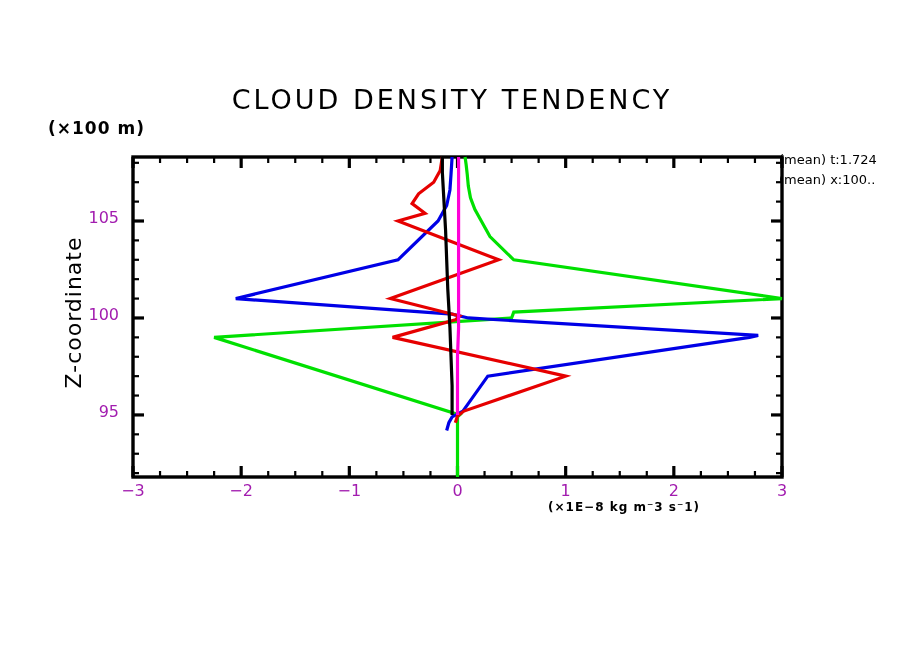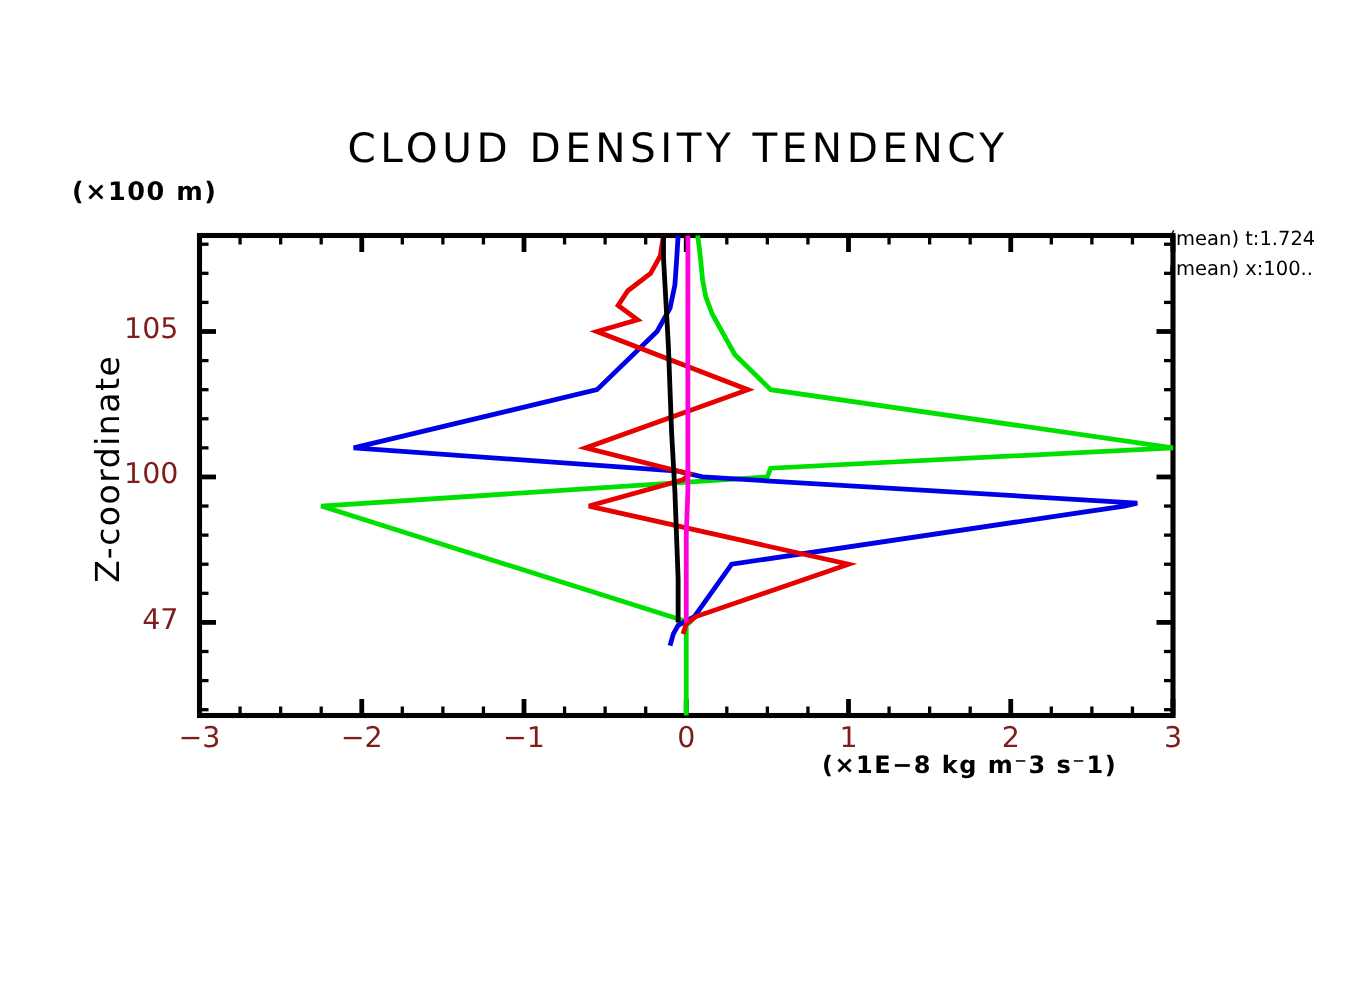--- a/index.html
+++ b/index.html
@@ -10,33 +10,33 @@
   }
   #root{position:absolute;left:0;top:0;width:904px;height:479px;}
 
   .txt{position:absolute;color:#000;white-space:pre;letter-spacing:1px;}
 
   #chart-title{
     left:0;top:84px;width:904px;text-align:center;
     font-size:27px;letter-spacing:3px;
   }
   #unit-top{left:48px;top:118px;font-size:17px;letter-spacing:1px;font-weight:bold;}
-  #unit-x{left:548px;top:500px;font-size:16px;letter-spacing:1px;font-weight:bold;}
+  #unit-x{left:548px;top:500px;font-size:12px;letter-spacing:1px;font-weight:bold;}
 
   #ylabel{
     position:absolute;left:-47px;top:300px;width:240px;text-align:center;
     transform:rotate(-90deg);transform-origin:50% 50%;
     font-size:22px;letter-spacing:1px;color:#000;white-space:pre;
   }
 
   .annot{font-size:13px;letter-spacing:0px;}
   #annot-1{left:779px;top:152px;}
   #annot-2{left:779px;top:172px;}
 
-  .tick-label{position:absolute;font-size:19px;color:#7f1d1d;white-space:pre;text-align:center;}
+  .tick-label{position:absolute;font-size:16px;color:#a21caf;white-space:pre;text-align:center;}
   .xtick-label{top:481px;width:60px;}
   .ytick-label{width:60px;text-align:right;}
 
   #plot-svg{position:absolute;left:0;top:0;}
   #clip-cover{position:absolute;left:888px;top:146px;width:16px;height:46px;background:#fff;}
 </style>
 </head>
 <body>
 
 <div id="root">
@@ -152,19 +152,19 @@
   </svg>
 
   <div id="tick-labels">
       <div class="tick-label xtick-label" style="left: 103px;">−3</div>
       <div class="tick-label xtick-label" style="left: 211.167px;">−2</div>
       <div class="tick-label xtick-label" style="left: 319.333px;">−1</div>
       <div class="tick-label xtick-label" style="left: 427.5px;">0</div>
       <div class="tick-label xtick-label" style="left: 535.667px;">1</div>
       <div class="tick-label xtick-label" style="left: 643.833px;">2</div>
       <div class="tick-label xtick-label" style="left: 752px;">3</div>
-      <div class="tick-label ytick-label" style="left: 59px; top: 401.939px;">47</div>
+      <div class="tick-label ytick-label" style="left: 59px; top: 401.939px;">95</div>
       <div class="tick-label ytick-label" style="left: 59px; top: 304.97px; text-align: right;">100</div>
       <div class="tick-label ytick-label" style="left: 59px; top: 208px;">105</div>
     </div>
 
   <div id="clip-cover"></div>
 </div>
 
 </body></html>

